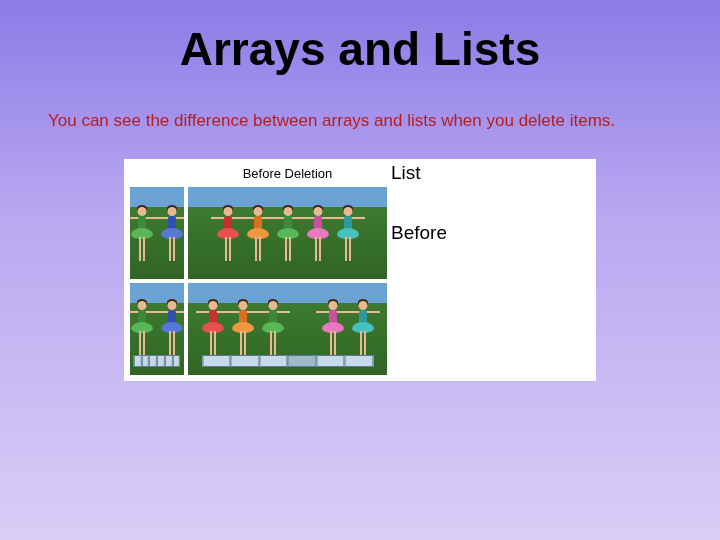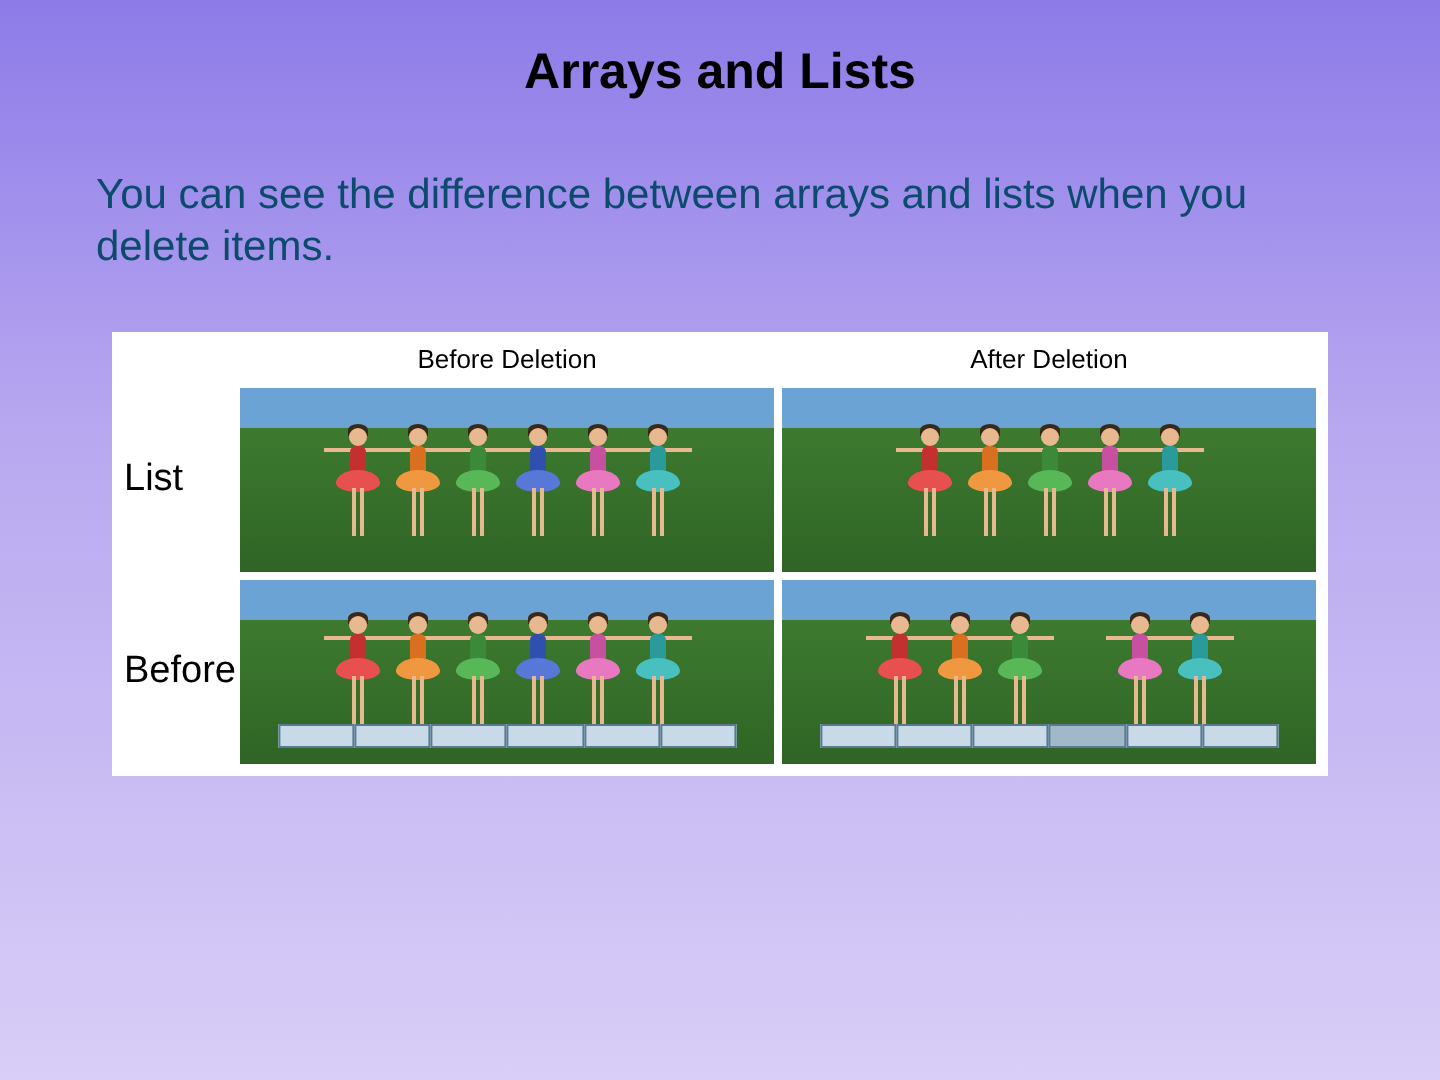--- a/index.html
+++ b/index.html
@@ -5,33 +5,33 @@
   * { margin: 0; padding: 0; box-sizing: border-box; }
   body {
     width: 720px;
     height: 540px;
     background: linear-gradient(to bottom, #8d7be8 0%, #b8a8f0 40%, #d8cef7 100%);
     font-family: Arial, sans-serif;
     overflow: hidden;
   }
   .title {
     text-align: center;
-    font-size: 25px;
+    font-size: 46px;
     padding-top: 22px;
     color: #000;
   }
   .body-text {
-    font-size: 21px;
-    color: #0c4a6e;
+    font-size: 17px;
+    color: #b91c1c;
     padding: 34px 48px 0 48px;
     line-height: 1.25;
   }
   .figure {
     margin: 28px auto 12px auto;
-    width: 608px;
+    width: 472px;
     background: #fff;
     padding: 4px 6px 6px 6px;
   }
   .grid {
     display: grid;
     grid-template-columns: 54px 1fr 1fr;
     grid-template-rows: 20px 1fr 1fr;
     gap: 4px;
     align-items: center;
   }
@@ -144,21 +144,20 @@
 </head>
 <body>
 
 <h1 class="title">Arrays and Lists</h1>
 <p class="body-text">You can see the difference between arrays and lists when you delete items.</p>
 
 <div class="figure">
   <div class="grid">
     <div class="blank-corner"></div>
     <div class="col-header">Before Deletion</div>
-    <div class="col-header">After Deletion</div>
 
     <div class="row-label">List</div>
     <div class="cell">
         <div class="dancers">
           <div class="dancer c-red">
             <div class="hair"></div>
             <div class="head"></div>
             <div class="arms"></div>
             <div class="torso"></div>
             <div class="tutu"></div>

